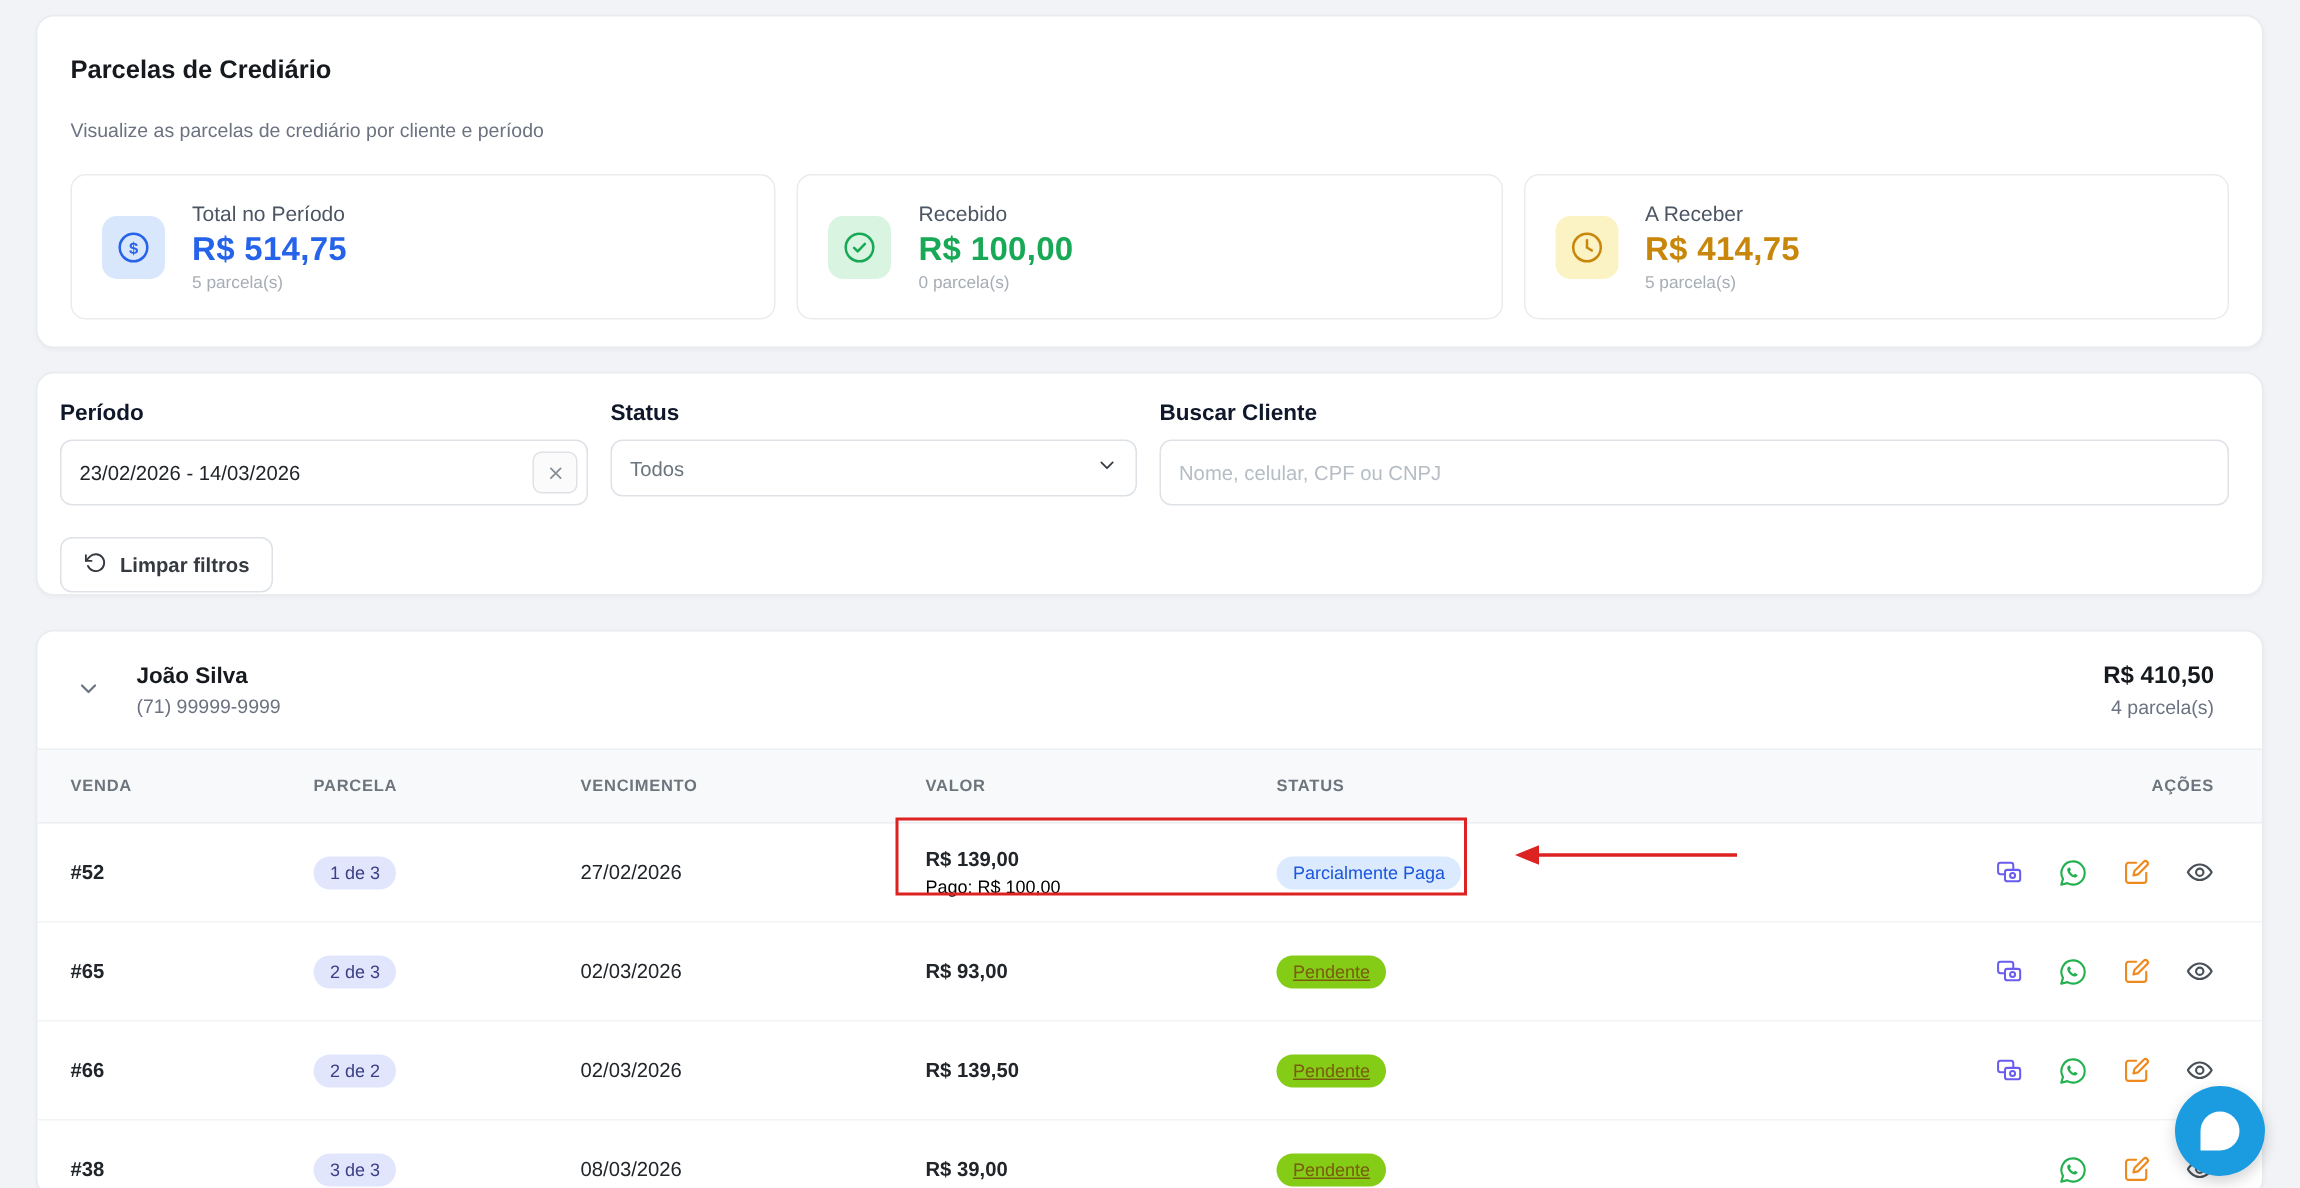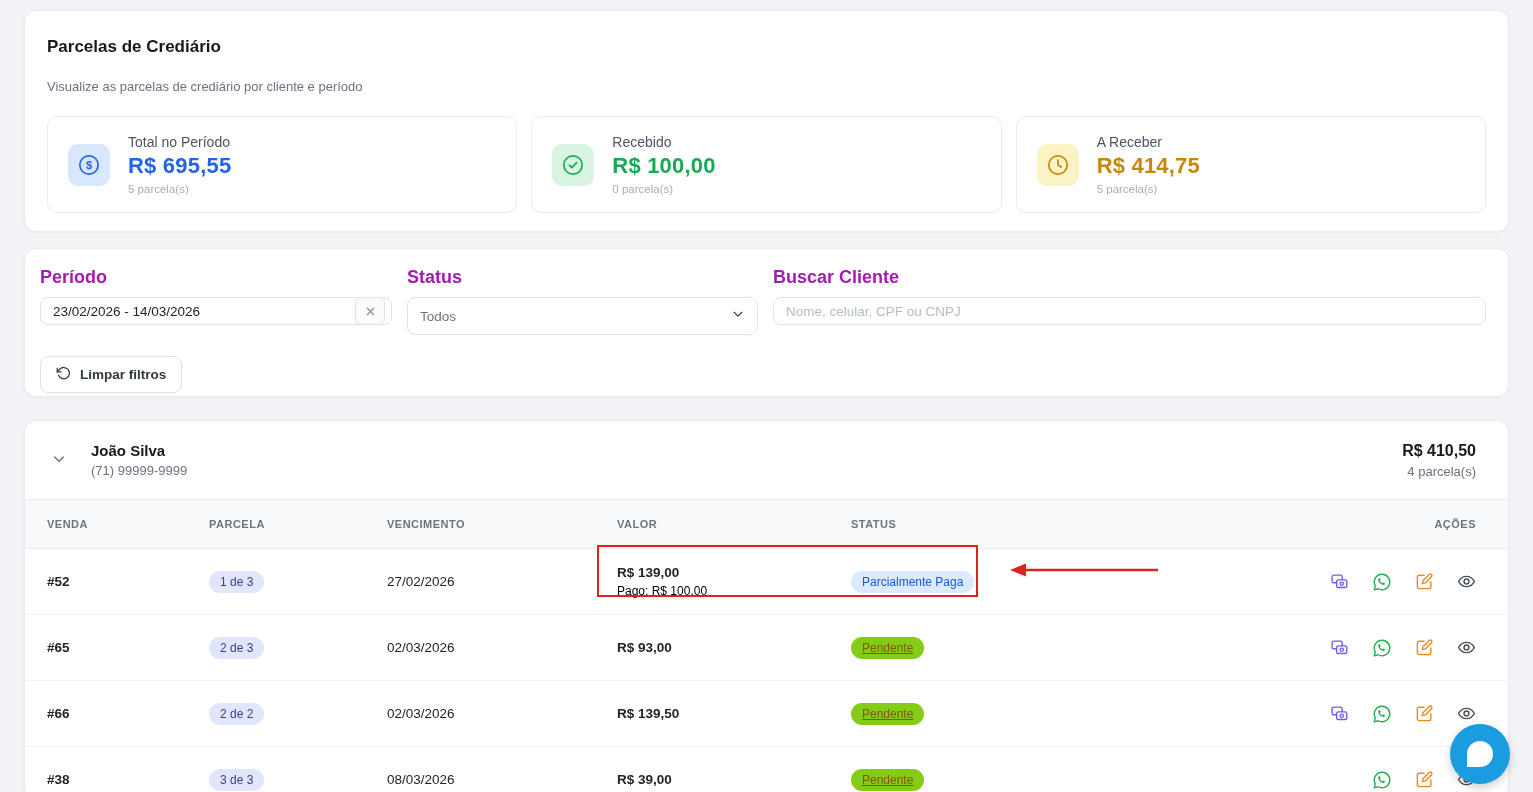--- a/index.html
+++ b/index.html
@@ -39,24 +39,24 @@
   .stat-label { font-size:14px; color:#4b5563; }
   .stat-value { font-size:22px; font-weight:700; margin-top:3px; letter-spacing:.2px; }
   .v-blue  { color:#2563eb; }
   .v-green { color:#18a957; }
   .v-amber { color:#c8860a; }
   .stat-sub { font-size:11.5px; color:#a7adb4; margin-top:4px; }
 
   
   .filter-card { left:24px; top:248px; width:1485px; height:149px; }
   .filters-row { display:flex; gap:15px; padding:18px 22px 0 15px; }
-  .field-label { font-size:18px; font-weight:700; color:#a21caf; margin-bottom:9px; }
+  .field-label { font-size:15px; font-weight:700; color:#0f172a; margin-bottom:9px; }
   .f-period { width:352px; } .f-status { width:351px; } .f-search { flex:1; }
   .input-wrap {
-    display:flex; align-items:center; height:28px;
+    display:flex; align-items:center; height:44px;
     border:1px solid #dee2e6; border-radius:8px; background:#fff; padding:0 6px 0 12px;
   }
   .input-wrap input {
     border:none; outline:none; flex:1; font-size:13.5px; color:#212529;
     font-family:inherit; background:transparent;
   }
   .input-wrap input::placeholder { color:#b6bdc4; }
   .clear-x {
     width:30px; height:28px; border:1px solid #dee2e6; border-radius:6px;
     background:#fbfbfc; display:flex; align-items:center; justify-content:center; cursor:pointer;
@@ -138,21 +138,21 @@
   <div class="stats">
     <div class="stat">
       <div class="tile tile-blue">
         <svg width="24" height="24" viewBox="0 0 24 24" fill="none" stroke="#2563eb" stroke-width="1.7">
             <circle cx="12" cy="12" r="9.2"></circle>
             <text x="12" y="16" text-anchor="middle" font-size="11" font-weight="bold" fill="#2563eb" stroke="none">$</text>
           </svg>
       </div>
       <div>
         <div class="stat-label">Total no Período</div>
-        <div class="stat-value v-blue">R$ 695,55</div>
+        <div class="stat-value v-blue">R$ 514,75</div>
         <div class="stat-sub">5 parcela(s)</div>
       </div>
     </div>
     <div class="stat">
       <div class="tile tile-green">
         <svg width="24" height="24" viewBox="0 0 24 24" fill="none" stroke="#18a957" stroke-width="1.7" stroke-linecap="round" stroke-linejoin="round">
             <circle cx="12" cy="12" r="9.2"></circle>
             <path d="M8.4 12.2l2.4 2.4 4.8-5"></path>
           </svg>
       </div>

